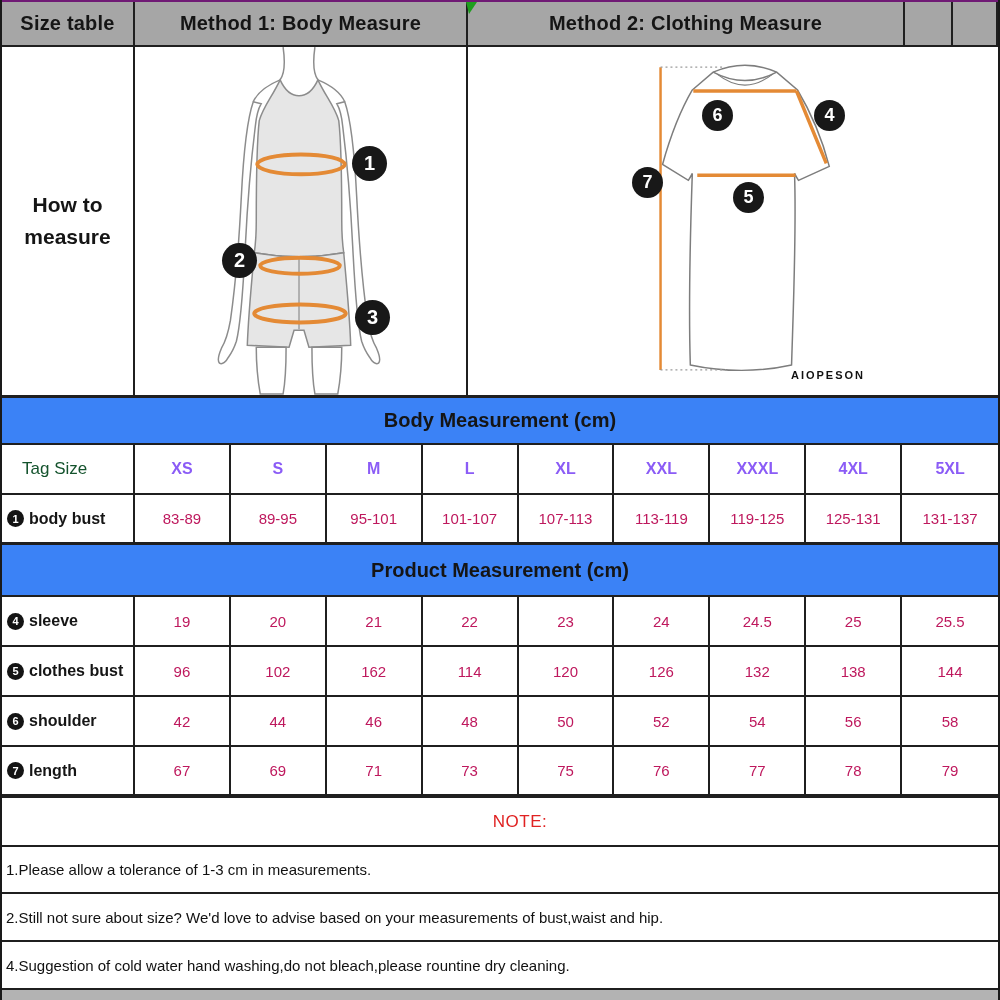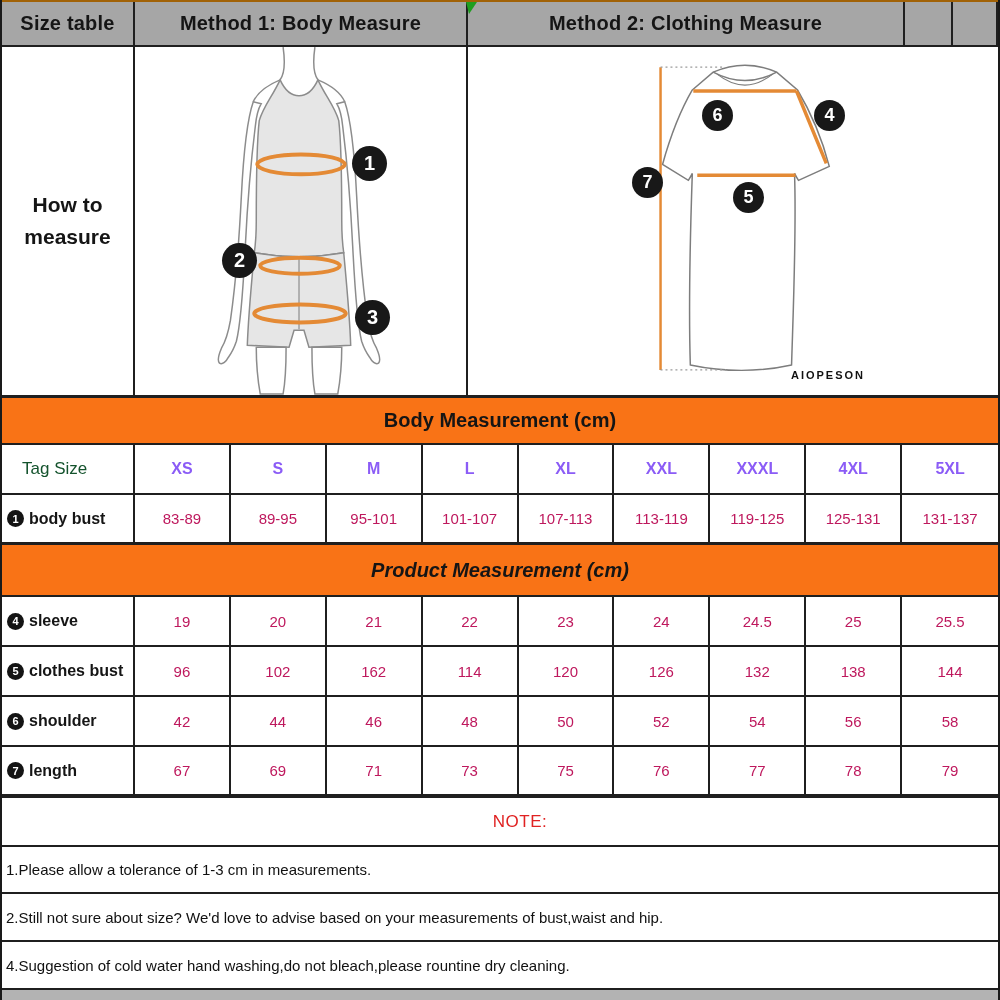--- a/index.html
+++ b/index.html
@@ -2,25 +2,25 @@
 <html><head>
 <meta charset="utf-8">
 <style>
   html,body{margin:0;padding:0;background:#fff;}
   #sheet{
     position:relative;width:1000px;height:1000px;box-sizing:border-box;
     border-left:2px solid #1a1a1a;border-right:2px solid #1a1a1a;
     font-family:"Liberation Sans", sans-serif;color:#151515;overflow:hidden;background:#fff;
   }
   .row{display:grid;box-sizing:border-box;border-bottom:2px solid #1f1f1f;}
-  .cols-hdr{grid-template-columns:133px 333px 437px 48px 1fr;height:47px;background:#a6a6a6;border-top:2px solid #a16207;}
+  .cols-hdr{grid-template-columns:133px 333px 437px 48px 1fr;height:47px;background:#a6a6a6;border-top:2px solid #701a75;}
   .cols-diag{grid-template-columns:133px 333px 1fr;height:351px;border-bottom:3px solid #1f1f1f;}
-  .cols-title{grid-template-columns:1fr;height:47px;background:#f97316;}
+  .cols-title{grid-template-columns:1fr;height:47px;background:#3b82f6;}
   .cols-data{grid-template-columns:133px repeat(9,1fr);}
-  .h50{height:50px;}.h52{height:52px;font-style:italic;}.h47{height:47px;}.h48{height:48px;}
+  .h50{height:50px;}.h52{height:52px;}.h47{height:47px;}.h48{height:48px;}
   .cell{box-sizing:border-box;border-right:2px solid #1f1f1f;display:flex;align-items:center;justify-content:center;overflow:hidden;}
   .cell:last-child{border-right:none;}
   .hdr-text{font-weight:bold;font-size:20px;letter-spacing:.2px;}
   .title-text{font-weight:bold;font-size:20px;}
   .left-al{justify-content:flex-start;padding-left:4px;}
   .size-hd{font-weight:bold;font-size:16px;color:#8b5cf6;}
   .tag-label{font-weight:normal;font-size:17px;color:#14532d;padding-left:20px;}
   .val{font-size:15px;color:#be185d;}
   .label-cell{justify-content:flex-start;padding-left:5px;gap:5px;}
   .label-text{font-weight:bold;font-size:16px;}

